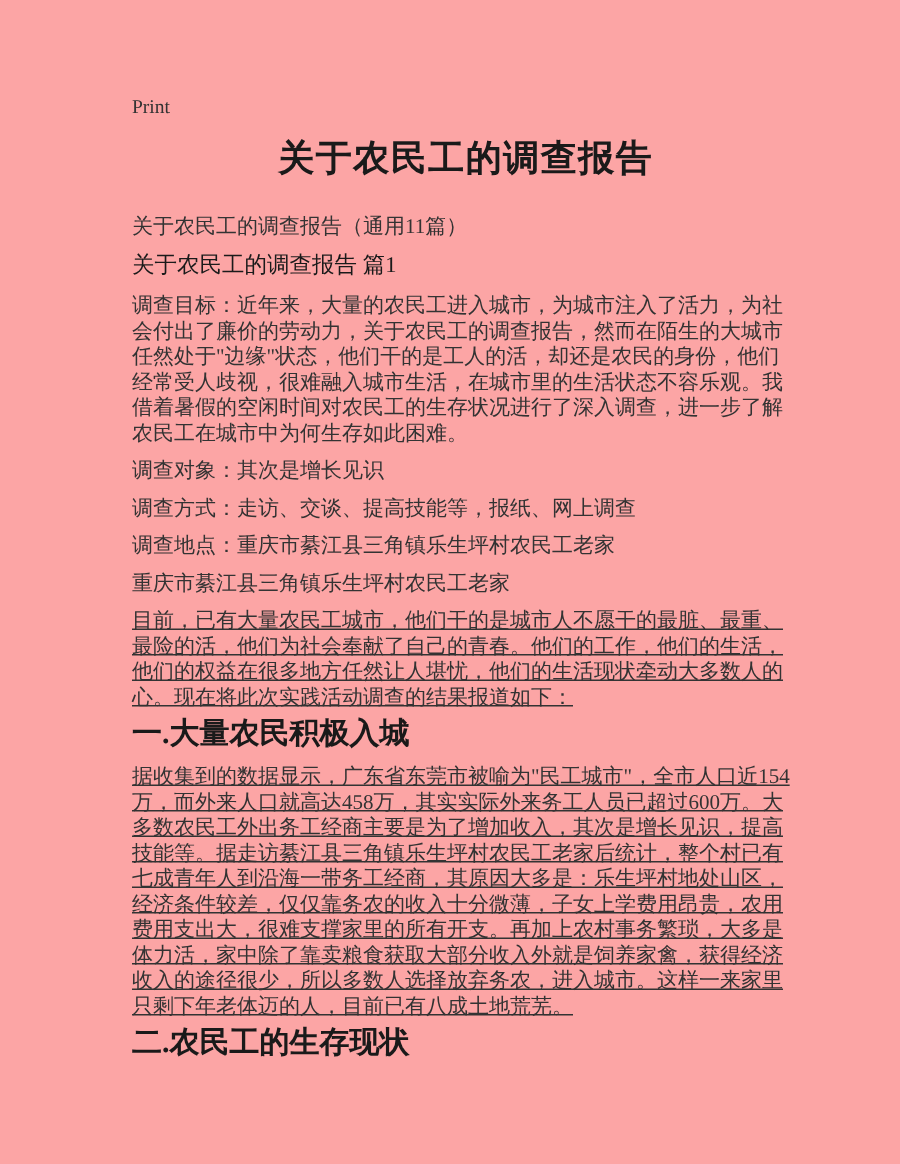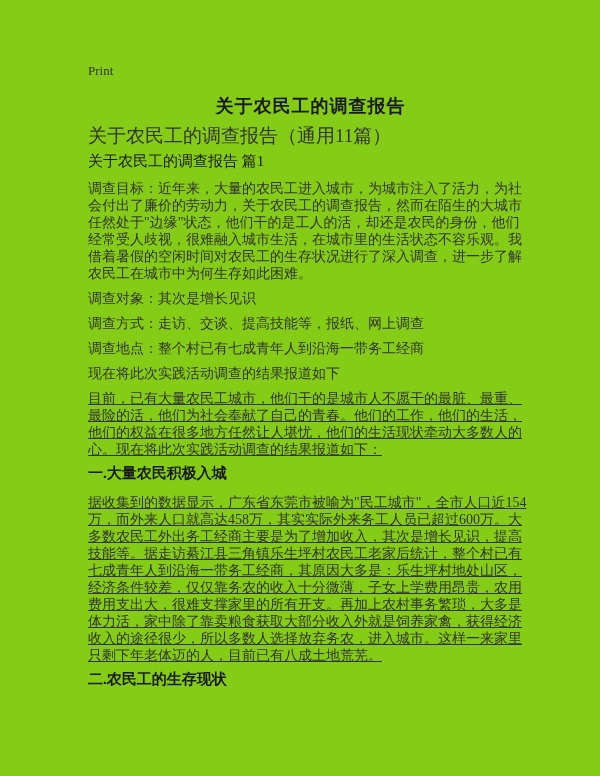--- a/index.html
+++ b/index.html
@@ -6,43 +6,43 @@
     margin: 0;
     padding: 0;
     background: #ffffff;
   }
   .page {
     position: relative;
     box-sizing: border-box;
     width: 600px;
     height: 776px;
     overflow: hidden;
-    background: #84cc16;
+    background: #fca5a5;
     padding: 63px 67px 0 88px;
     font-family: "Liberation Serif", "DejaVu Serif", serif;
     color: #333333;
   }
   .print-link {
     font-size: 13px;
     line-height: 16px;
     margin: 0 0 14px;
     color: #333333;
     cursor: pointer;
   }
   .doc-title {
-    font-size: 18px;
+    font-size: 24px;
     line-height: 26px;
     font-weight: bold;
     text-align: center;
-    margin: 0 0 8px;
+    margin: 0 0 24px;
     color: #1a1a1a;
     letter-spacing: 1px;
   }
   .subtitle {
-    font-size: 19px;
+    font-size: 14px;
     line-height: 17px;
     margin: 0 0 8px;
   }
   .part-title {
     font-size: 15px;
     line-height: 18px;
     font-weight: normal;
     margin: 0 0 10px;
     color: #1a1a1a;
   }
@@ -50,21 +50,21 @@
     font-size: 14px;
     line-height: 17px;
     margin: 0 0 8px;
     word-break: break-all;
   }
   p.body-para.pre-heading {
     margin-bottom: 6px;
     text-decoration: underline;
   }
   .section-heading {
-    font-size: 15px;
+    font-size: 20px;
     line-height: 18px;
     font-weight: bold;
     margin: 2px 0 12px;
     color: #1a1a1a;
   }
 </style>
 </head>
 <body>
 
 <div class="page">
@@ -76,23 +76,23 @@
   <p class="subtitle">关于农民工的调查报告（通用11篇）</p>
 
   <h2 class="part-title">关于农民工的调查报告 篇1</h2>
 
   <p class="body-para">调查目标：近年来，大量的农民工进入城市，为城市注入了活力，为社会付出了廉价的劳动力，关于农民工的调查报告，然而在陌生的大城市任然处于"边缘"状态，他们干的是工人的活，却还是农民的身份，他们经常受人歧视，很难融入城市生活，在城市里的生活状态不容乐观。我借着暑假的空闲时间对农民工的生存状况进行了深入调查，进一步了解农民工在城市中为何生存如此困难。</p>
 
   <p class="body-para">调查对象：其次是增长见识</p>
 
   <p class="body-para">调查方式：走访、交谈、提高技能等，报纸、网上调查</p>
 
-  <p class="body-para">调查地点：整个村已有七成青年人到沿海一带务工经商</p>
+  <p class="body-para">调查地点：重庆市綦江县三角镇乐生坪村农民工老家</p>
 
-  <p class="body-para">现在将此次实践活动调查的结果报道如下</p>
+  <p class="body-para">重庆市綦江县三角镇乐生坪村农民工老家</p>
 
   <p class="body-para pre-heading">目前，已有大量农民工城市，他们干的是城市人不愿干的最脏、最重、最险的活，他们为社会奉献了自己的青春。他们的工作，他们的生活，他们的权益在很多地方任然让人堪忧，他们的生活现状牵动大多数人的心。现在将此次实践活动调查的结果报道如下：</p>
 
   <h3 class="section-heading">一.大量农民积极入城</h3>
 
   <p class="body-para pre-heading">据收集到的数据显示，广东省东莞市被喻为"民工城市"，全市人口近154万，而外来人口就高达458万，其实实际外来务工人员已超过600万。大多数农民工外出务工经商主要是为了增加收入，其次是增长见识，提高技能等。据走访綦江县三角镇乐生坪村农民工老家后统计，整个村已有七成青年人到沿海一带务工经商，其原因大多是：乐生坪村地处山区，经济条件较差，仅仅靠务农的收入十分微薄，子女上学费用昂贵，农用费用支出大，很难支撑家里的所有开支。再加上农村事务繁琐，大多是体力活，家中除了靠卖粮食获取大部分收入外就是饲养家禽，获得经济收入的途径很少，所以多数人选择放弃务农，进入城市。这样一来家里只剩下年老体迈的人，目前已有八成土地荒芜。</p>
 
   <h3 class="section-heading">二.农民工的生存现状</h3>
 
 

